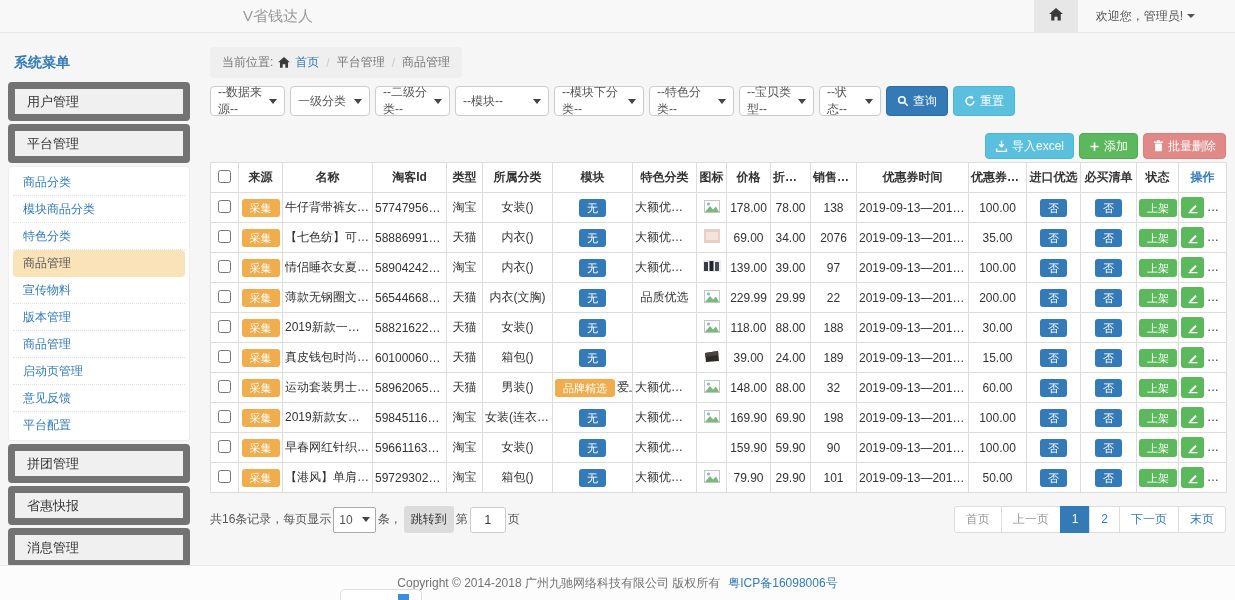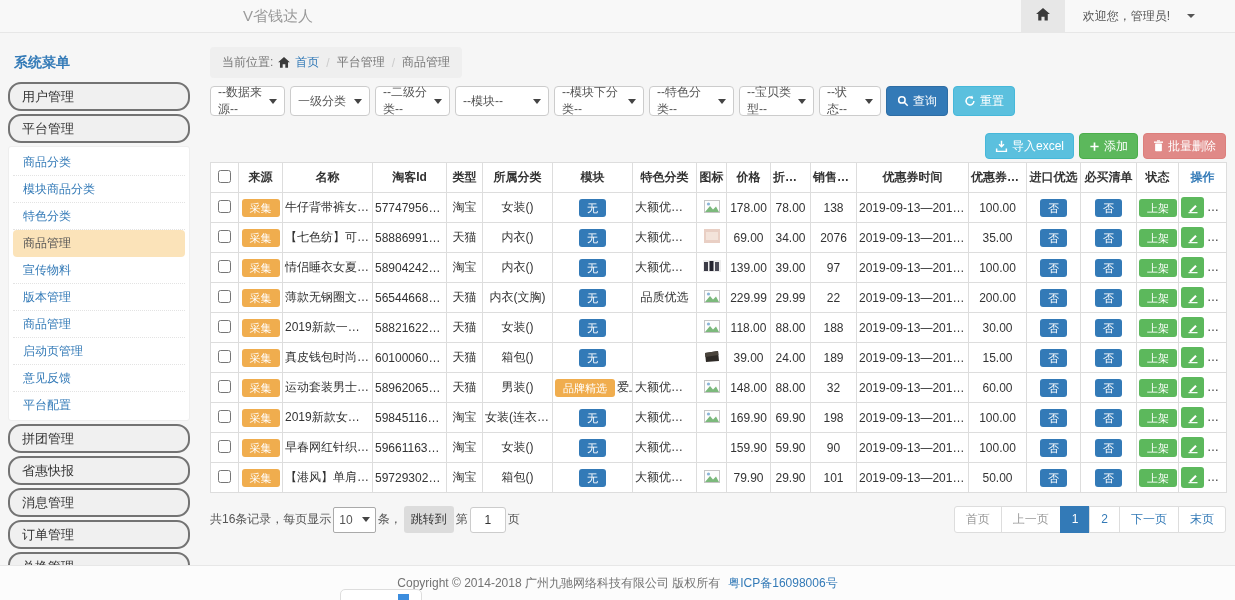--- a/index.html
+++ b/index.html
@@ -7,28 +7,28 @@
   body { font-family:"Liberation Sans","DejaVu Sans",sans-serif; font-size:12px; color:#333;
          background:#f6f6f6; position:relative; }
 
   
   .topbar { position:absolute; top:0; left:0; right:0; height:33px; background:#f8f8f8;
             border-bottom:1px solid #e7e7e7; display:flex; align-items:center; z-index:4; }
   .brand { margin-left:243px; color:#9a9a9a; font-size:15px; }
   .topbar-right { margin-left:auto; display:flex; align-items:center; height:100%; }
   .home-btn { width:44px; height:100%; background:#e7e7e7; display:flex; align-items:center;
               justify-content:center; cursor:pointer; }
-  .welcome { padding:0 40px 0 18px; color:#555; display:flex; align-items:center; gap:17px; cursor:pointer; }
+  .welcome { padding:0 40px 0 18px; color:#555; display:flex; align-items:center; gap:4px; cursor:pointer; }
   .caret { display:inline-block; width:0; height:0; border-left:4px solid transparent;
            border-right:4px solid transparent; border-top:4px solid #555; }
 
   
   .sidebar { position:absolute; left:8px; top:40px; width:182px; z-index:1; }
   .sidebar-title { color:#337ab7; font-weight:bold; font-size:14px; padding:14px 6px 10px; }
-  .side-head { background:#f0f0f0; border:2px solid #737373; border-radius:13px; padding:5px 12px;
+  .side-head { background:#f0f0f0; border:7px solid #737373; border-radius:4px; padding:5px 12px;
                line-height:15px; margin-bottom:3px; color:#333; font-size:13px; cursor:pointer; }
   .side-sub { background:#fff; border:1px solid #eee; border-radius:3px; margin-bottom:3px; padding:2px 4px; }
   .side-link { display:block; padding:6px 10px; line-height:14px; color:#337ab7; cursor:pointer;
                border-bottom:1px dotted #e3e3e3; }
   .side-link:last-child { border-bottom:none; }
   .side-link.active { background:#fbe3b9; border-radius:4px; color:#555; border-bottom-color:transparent; }
 
   
   .main { position:absolute; left:210px; top:45px; width:1016px; z-index:1; }
   .crumb { display:inline-flex; align-items:center; gap:5px; background:#efefef; border-radius:4px;

